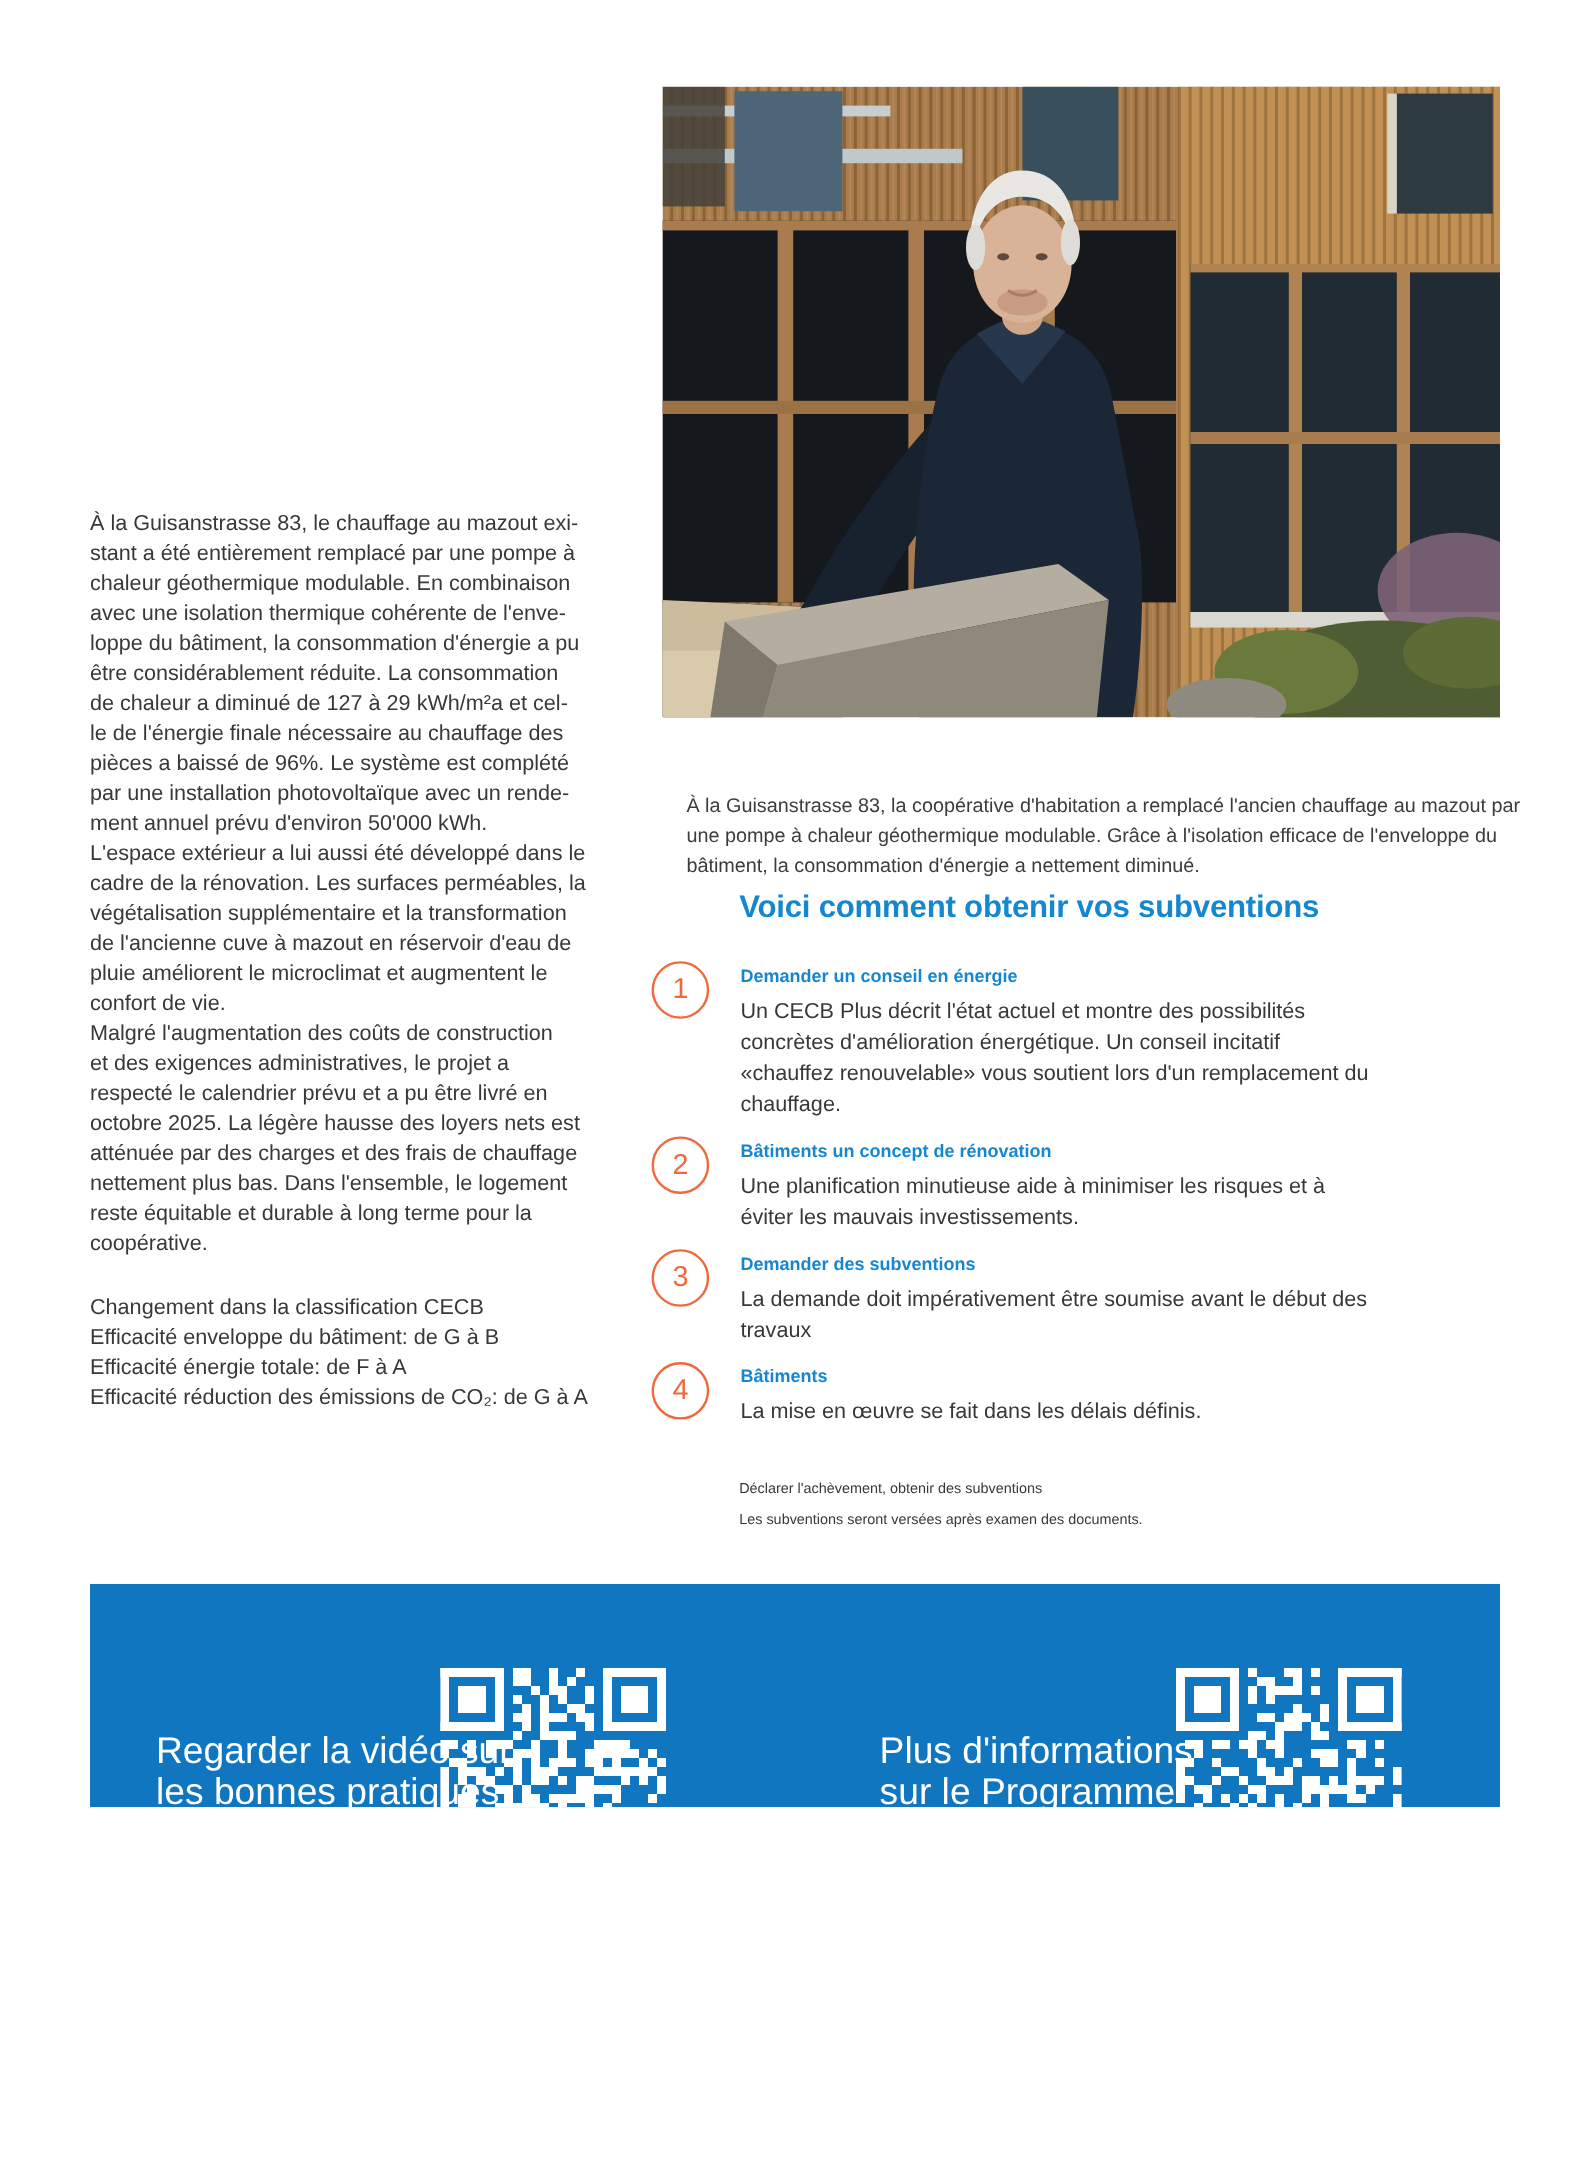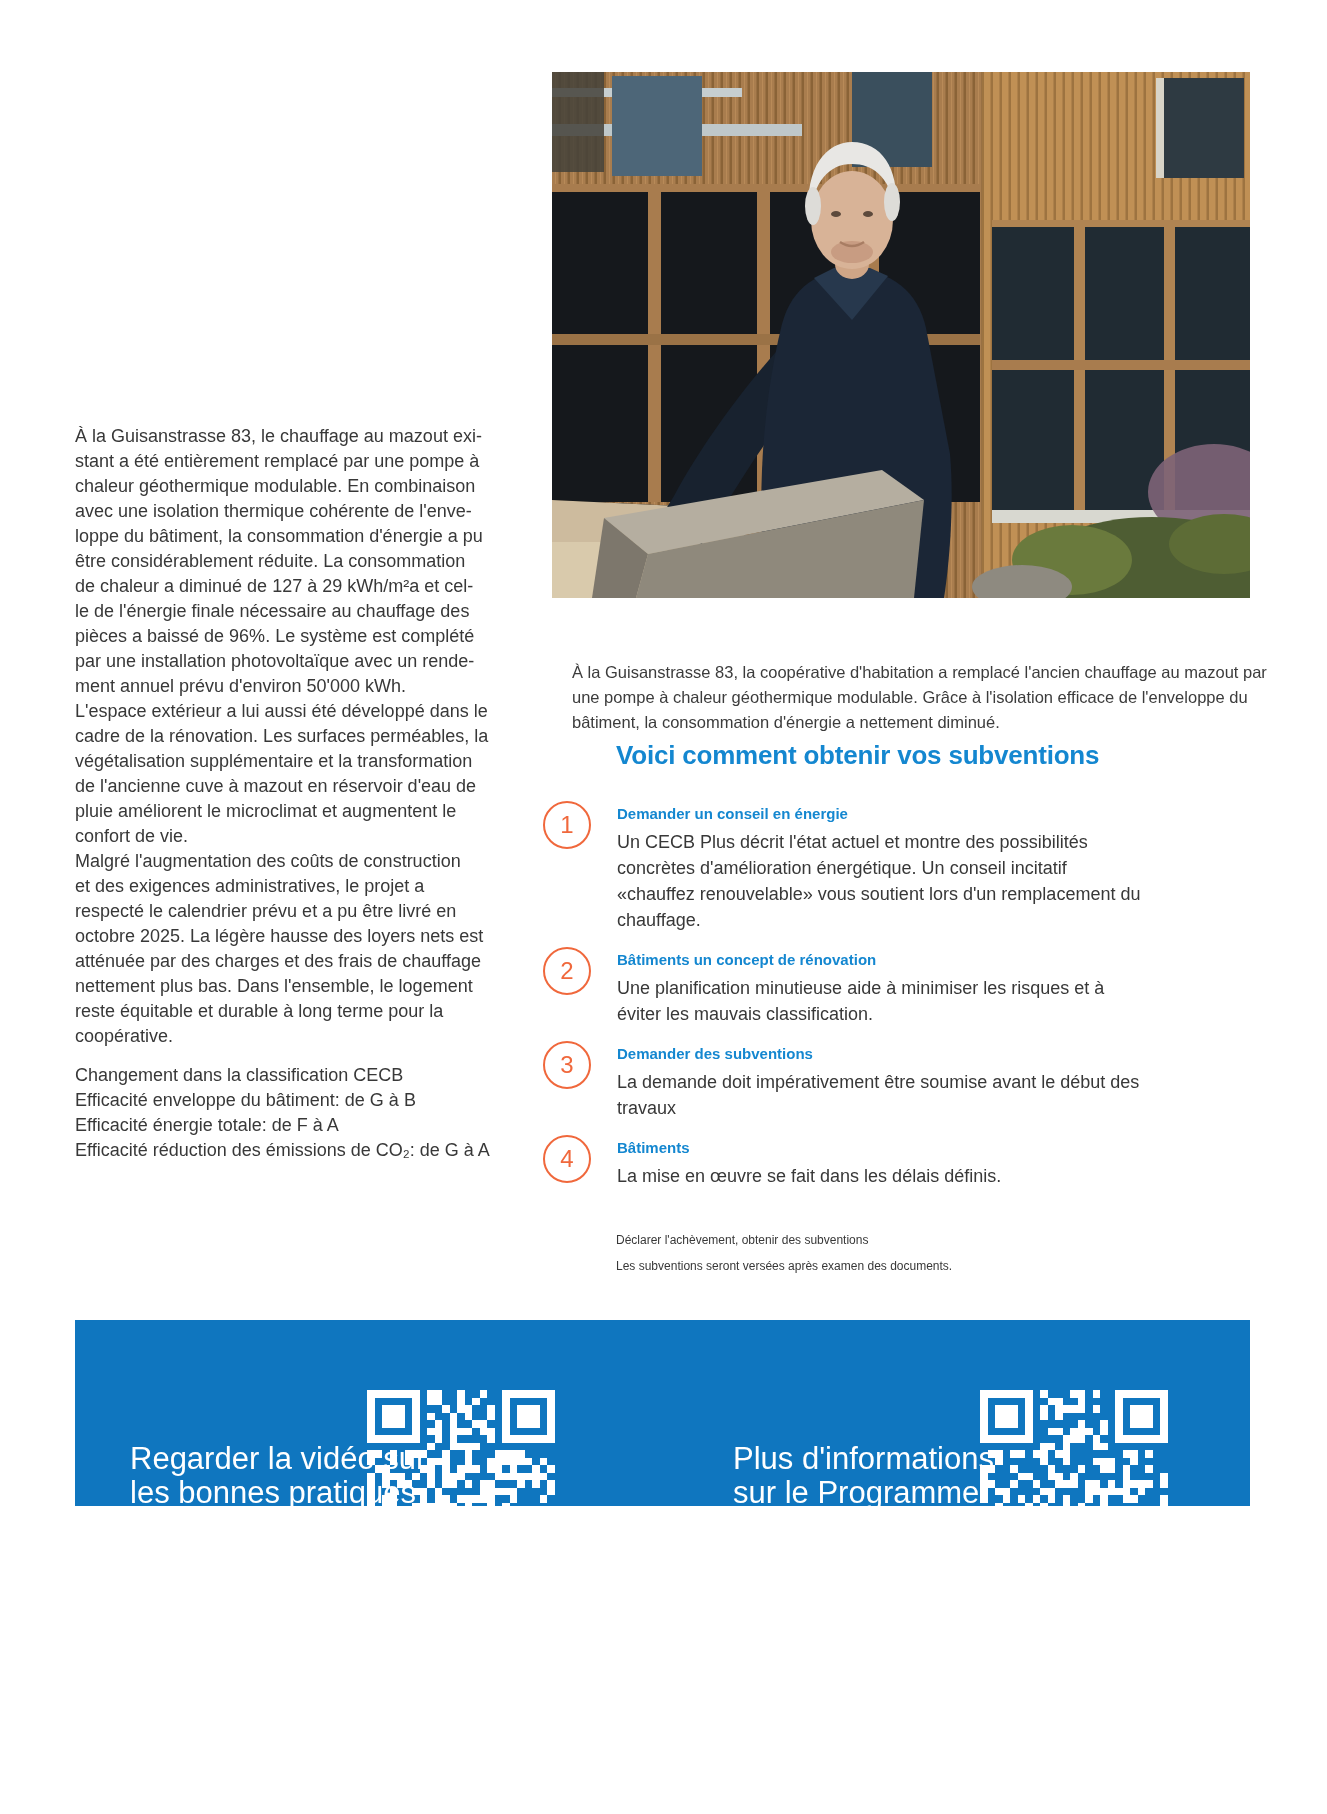--- a/index.html
+++ b/index.html
@@ -9,21 +9,21 @@
     --ink:#383838;
   }
   html,body{margin:0;padding:0;background:#ffffff;}
   .page{
     position:relative;width:1327px;height:1506px;background:#ffffff;
     font-family:"Liberation Sans", sans-serif;color:var(--ink);
     margin:0 auto;overflow:hidden;
   }
   .left-col{position:absolute;left:75px;top:424px;width:440px;font-size:18px;line-height:25px;}
   .left-col .body,.left-col .classification{white-space:pre-line;}
-  .left-col .classification{margin-top:14px;}
+  .left-col .classification{margin-top:28px;}
   .photo{position:absolute;left:552px;top:72px;width:698px;height:526px;overflow:hidden;}
   .caption{position:absolute;left:552px;top:660px;width:704px;font-size:16.5px;line-height:25px;color:#3c3c3c;white-space:pre-line;margin-left:20px;}
   .howto{position:absolute;left:543px;top:740px;width:714px;}
   .howto-title{margin:0 0 34px 73px;font-size:26px;font-weight:bold;color:var(--blue);letter-spacing:-0.2px;}
   .step{display:flex;gap:26px;margin-bottom:18px;}
   .step-num{
     flex:0 0 auto;width:44px;height:44px;border:2.5px solid var(--orange);border-radius:50%;
     color:var(--orange);font-size:24px;display:flex;align-items:center;justify-content:center;margin-top:-4px;
   }
   .step-text{flex:1 1 auto;}
@@ -174,21 +174,21 @@
 «chauffez renouvelable» vous soutient lors d'un remplacement du
 chauffage.</div>
       </div>
     </div>
 
     <div class="step">
       <div class="step-num">2</div>
       <div class="step-text">
         <div class="step-title">Bâtiments un concept de rénovation</div>
         <div class="step-body">Une planification minutieuse aide à minimiser les risques et à
-éviter les mauvais classification.</div>
+éviter les mauvais investissements.</div>
       </div>
     </div>
 
     <div class="step">
       <div class="step-num">3</div>
       <div class="step-text">
         <div class="step-title">Demander des subventions</div>
         <div class="step-body">La demande doit impérativement être soumise avant le début des
 travaux</div>
       </div>

